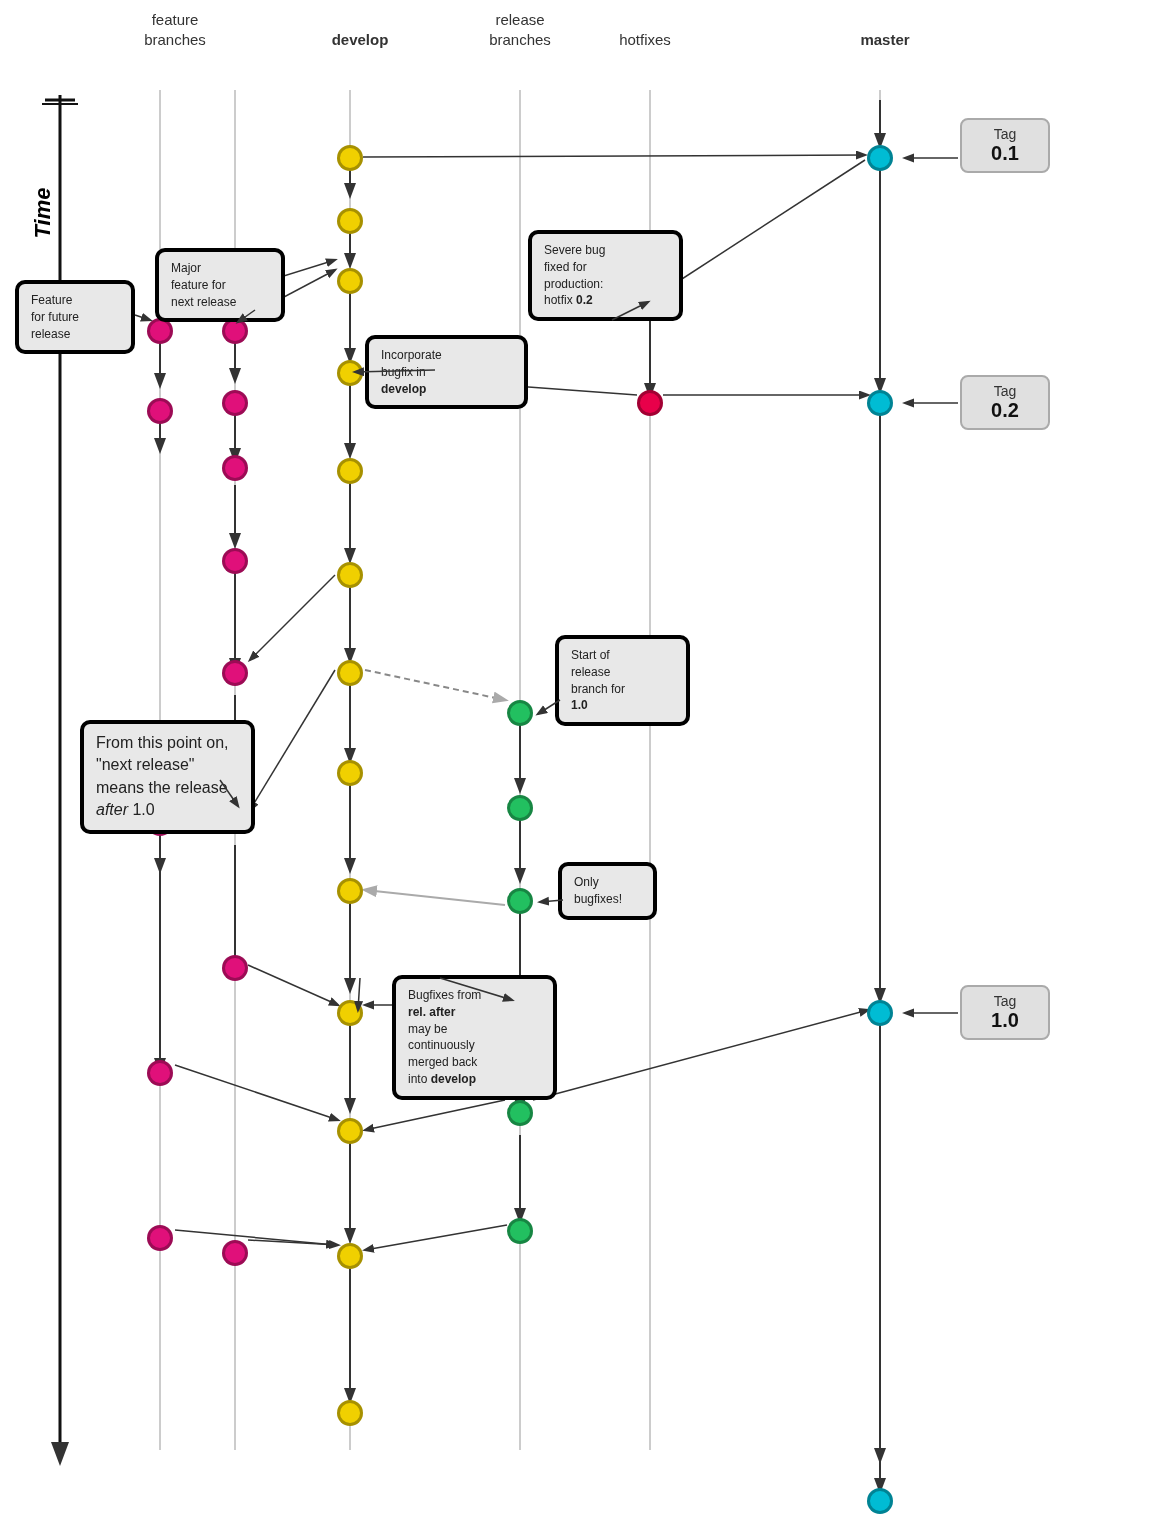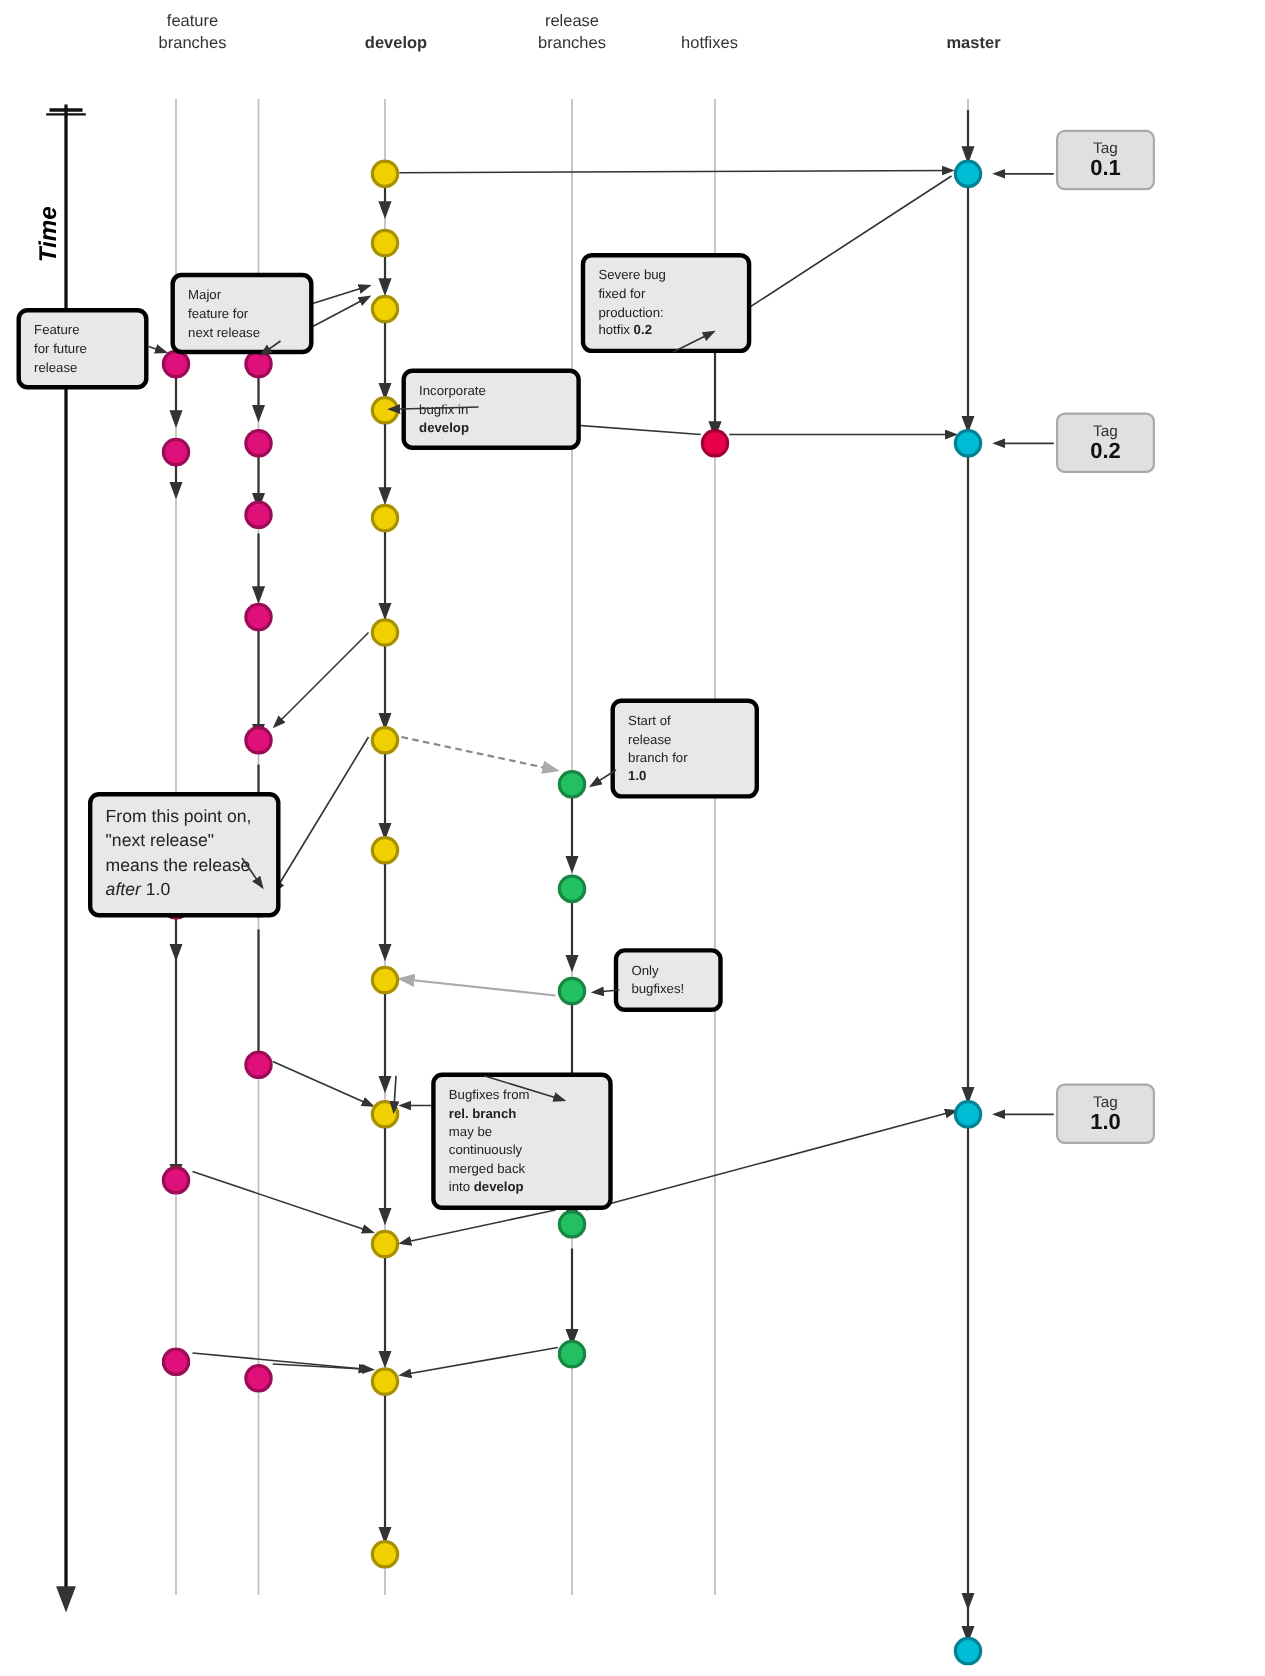--- a/index.html
+++ b/index.html
@@ -318,21 +318,21 @@
   </svg>
 
   <div class="callout" style="left:558px;top:862px;width:99px;font-size:12px;">
     Only<br>bugfixes!
   </div>
   <svg style="position:absolute;top:0;left:0;width:1150px;height:1524px;pointer-events:none;">
     <line x1="563" y1="900" x2="540" y2="902" stroke="#333" stroke-width="1.5" marker-end="url(#arrow2)"></line>
   </svg>
 
   <div class="callout" style="left:360px;top:975px;width:165px;font-size:12px;margin-left:32px;">
-    Bugfixes from<br><strong>rel. branch</strong><br>may be<br>continuously<br>merged back<br>into <strong>develop</strong>
+    Bugfixes from<br><strong>rel. after</strong><br>may be<br>continuously<br>merged back<br>into <strong>develop</strong>
   </div>
   <svg style="position:absolute;top:0;left:0;width:1150px;height:1524px;pointer-events:none;">
 
     <line x1="440" y1="978" x2="512" y2="1000" stroke="#333" stroke-width="1.5" marker-end="url(#arrow2)"></line>
 
     <line x1="360" y1="978" x2="358" y2="1010" stroke="#333" stroke-width="1.5" marker-end="url(#arrow2)"></line>
   </svg>
 
 </div>
 

